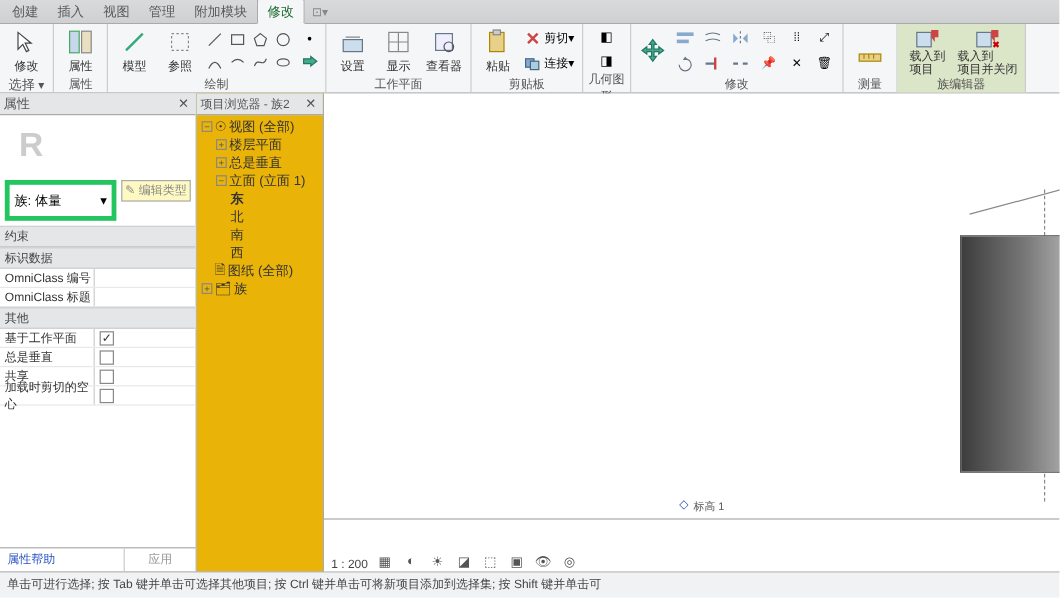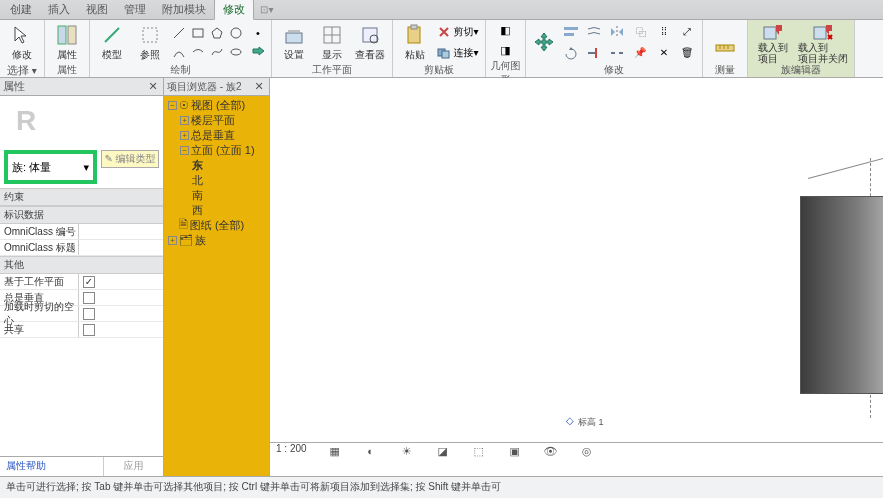--- a/index.html
+++ b/index.html
@@ -58,21 +58,21 @@
 
 .canvas { flex: 1; position: relative; background: #fff; }
 .canvas .viewport { position: absolute; inset: 0 0 28px 0; }
 .cube { position: absolute; left: 530px; top: 118px; width: 140px; height: 198px; background: linear-gradient(90deg, #3c3c3c 0%, #7a7a7a 40%, #b9b9b9 70%, #d6d6d6 100%); border: 1px solid #555; }
 .refline-v { position: absolute; left: 600px; top: 80px; width: 0; border-left: 1px dashed #888; height: 260px; }
 .refline-d1 { position: absolute; left: 538px; top: 100px; width: 150px; height: 0; border-top: 1px solid #888; transform: rotate(-15deg); transform-origin: left; }
 .anno { position: absolute; left: 308px; top: 338px; font-size: 9px; color: #555; }
 .marker { position: absolute; left: 296px; top: 336px; width: 10px; height: 10px; }
 .marker::before { content: "◇"; color: #2a56c0; font-size: 10px; }
 
-.viewbar { position: absolute; left: 0; right: 0; bottom: 0; height: 34px; border-top: 1px solid #aaa; display: flex; align-items: flex-start; padding: 0 6px; gap: 20px; background: #fff; }
+.viewbar { position: absolute; left: 0; right: 0; bottom: 0; height: 44px; border-top: 1px solid #aaa; display: flex; align-items: flex-end; padding: 0 6px; gap: 6px; background: #fff; }
 .viewbar .scale { font-size: 10px; color: #444; }
 .viewbar .ic { width: 16px; height: 16px; display: flex; align-items: center; justify-content: center; color: #555; cursor: pointer; }
 
 .status { height: 22px; background: #f1f2f3; border-top: 1px solid #aaa; padding: 3px 6px; font-size: 10px; color: #444; white-space: nowrap; overflow: hidden; }
 
 svg { display: block; }
 </style>
 </head>
 <body>
 
@@ -391,27 +391,27 @@
             <span class="chk">✓</span>
           </span>
         </div>
       <div class="proprow">
           <span class="k">总是垂直</span>
           <span class="v">
             <span class="chk"></span>
           </span>
         </div>
       <div class="proprow">
-          <span class="k">加载时剪切的空心</span>
+          <span class="k">共享</span>
           <span class="v">
             <span class="chk"></span>
           </span>
         </div>
       <div class="proprow">
-          <span class="k">共享</span>
+          <span class="k">加载时剪切的空心</span>
           <span class="v">
             <span class="chk"></span>
           </span>
         </div>
     </div>
     <div class="propfoot">
       <span class="help">属性帮助</span>
       <span class="apply">应用</span>
     </div>
   </div>

